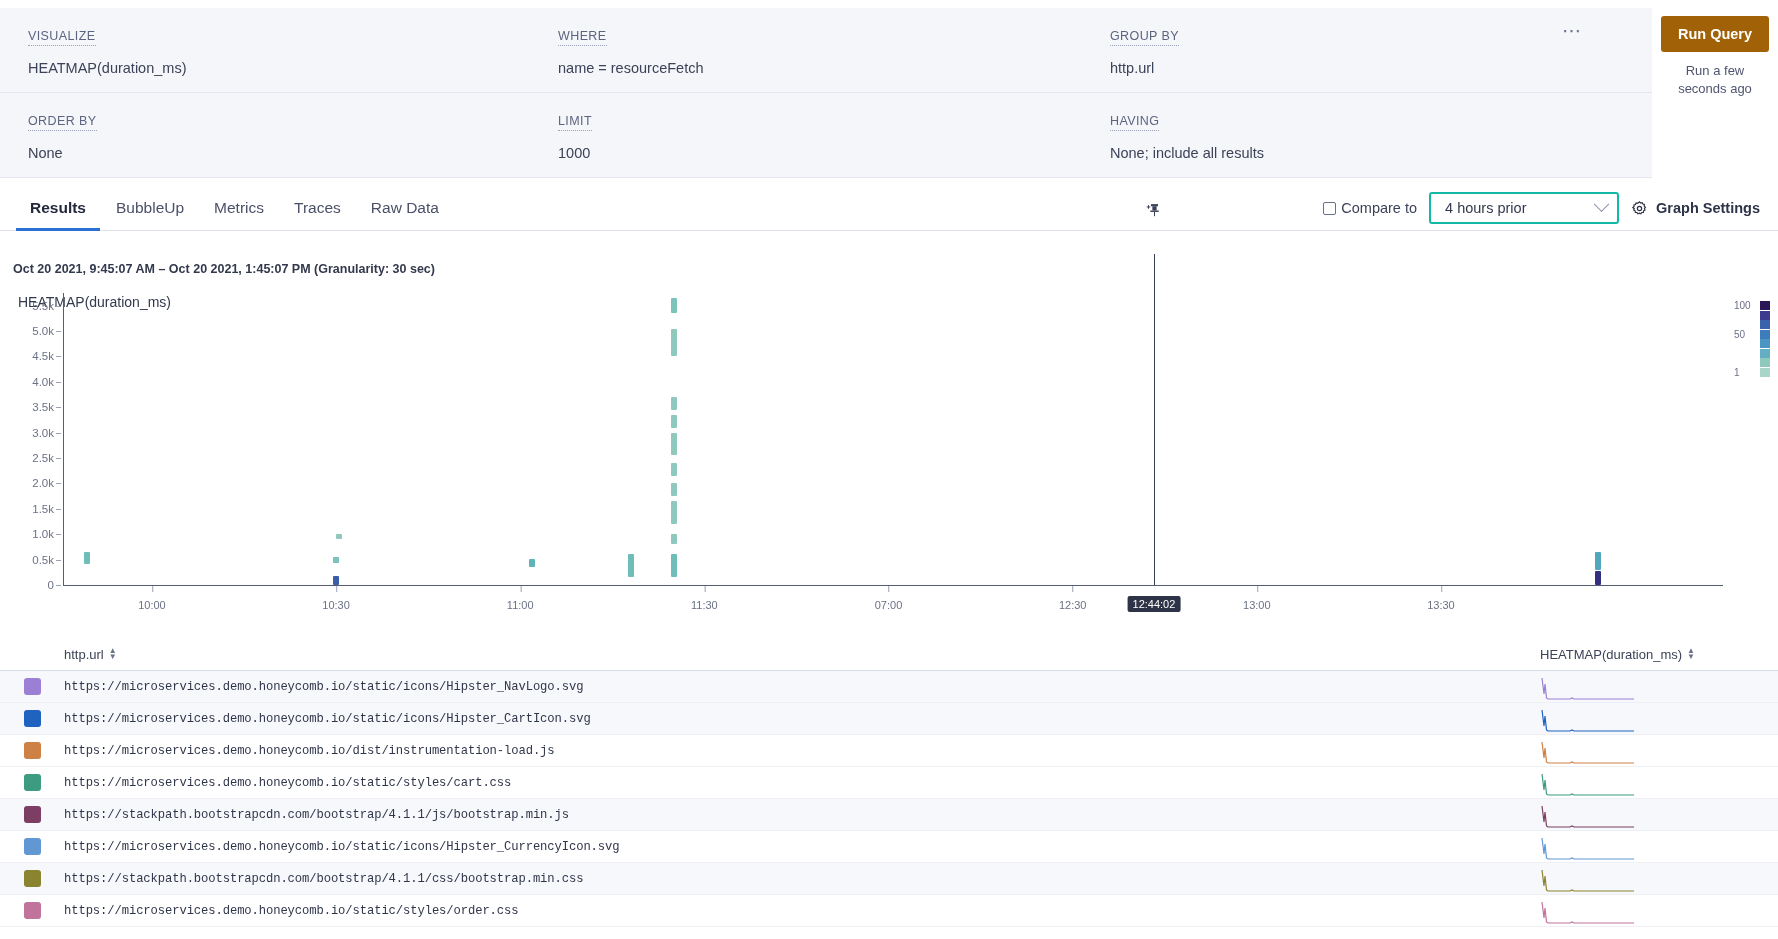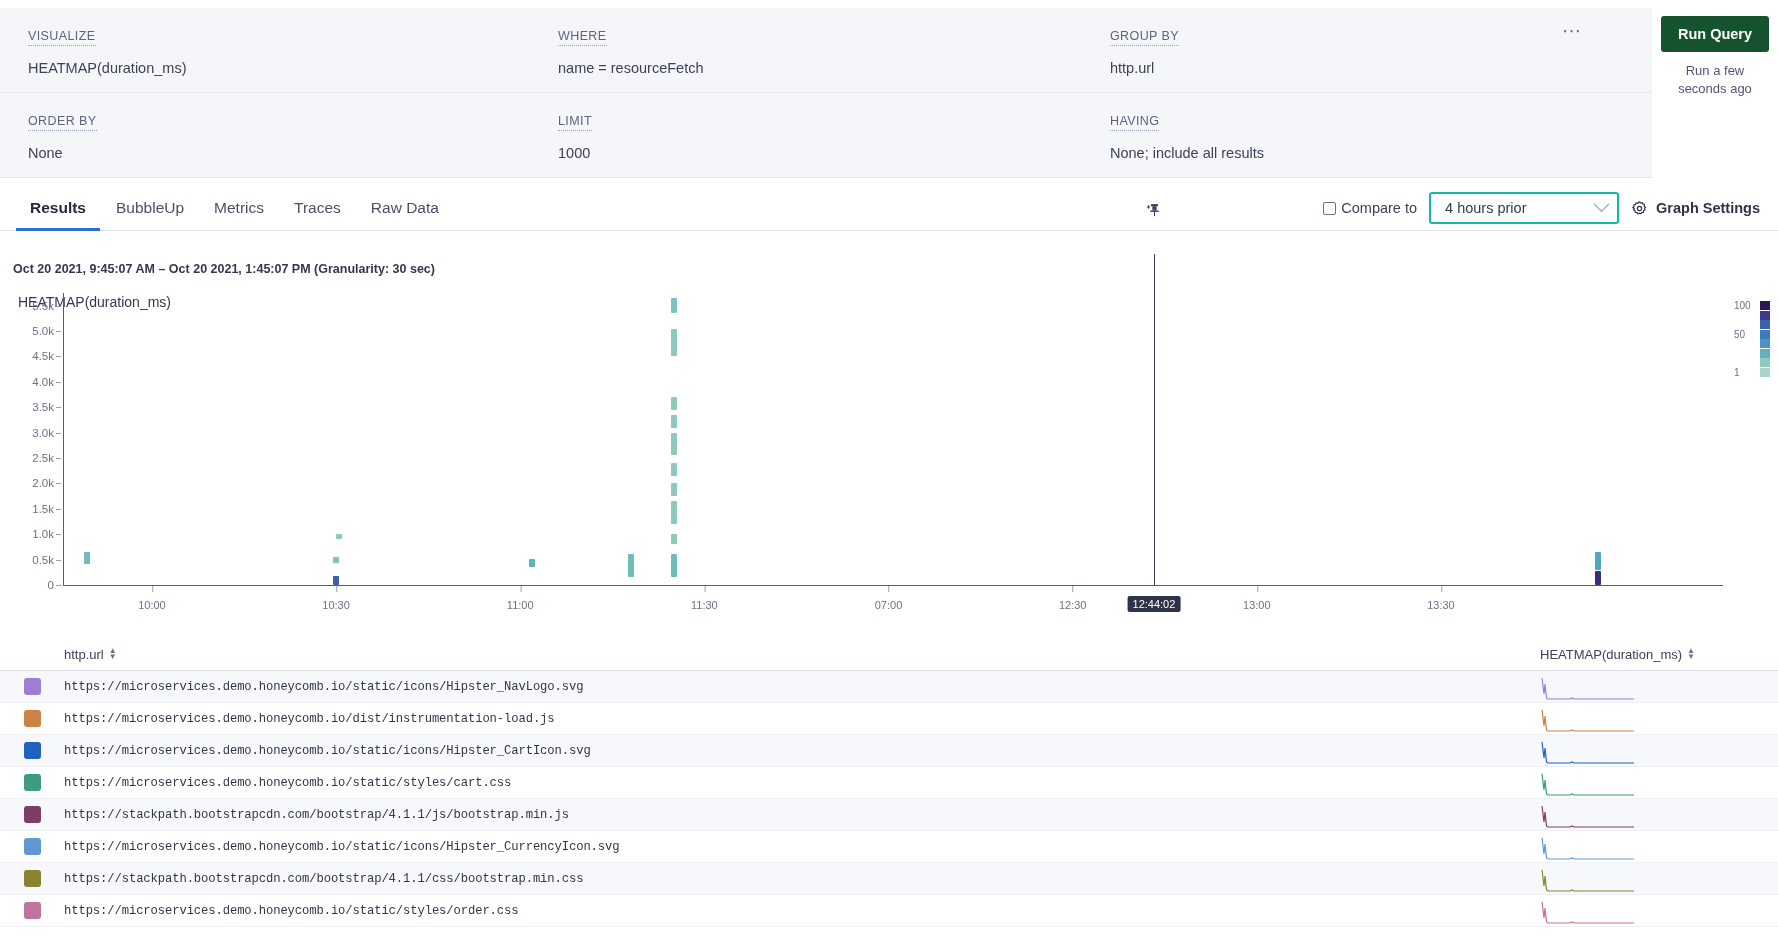--- a/index.html
+++ b/index.html
@@ -40,21 +40,21 @@
     height: 148px; background: #ffffff;
     display: flex; flex-direction: column; align-items: center;
   }
   .dots-btn {
     position: absolute; left: -90px; top: 18px;
     font-size: 19px; line-height: 10px; color: #6b7290;
     letter-spacing: 1px; cursor: pointer; user-select: none;
   }
   .run-btn {
     margin-top: 8px; width: 108px; height: 36px;
-    background: #14532d; color: #fff; border: none; border-radius: 3px;
+    background: #a16207; color: #fff; border: none; border-radius: 3px;
     font-size: 14.5px; font-weight: bold; cursor: pointer;
     font-family: "Liberation Sans", sans-serif;
   }
   .run-meta {
     margin-top: 10px; font-size: 13px; color: #4f5570;
     text-align: center; line-height: 1.35; width: 108px;
   }
 
   
   .tabs-bar {
@@ -334,39 +334,39 @@
           <div class="cell-swatch">
             <div class="swatch" style="background: rgb(155, 127, 212);"></div>
           </div>
           <div class="cell-url">https://microservices.demo.honeycomb.io/static/icons/Hipster_NavLogo.svg</div>
           <div class="cell-spark">
             <svg width="95" height="26" viewBox="0 0 95 26">
               <path d="M2 4 L4 20 L5 10 L6.5 24 L8 25 L30 25 L32 24 L34 25 L94 25" fill="none" stroke="#9b7fd4" stroke-width="1.2"></path>
             </svg>
           </div>
         </div>
+        <div class="tbl-row alt">
+          <div class="cell-swatch">
+            <div class="swatch" style="background: rgb(31, 98, 192);"></div>
+          </div>
+          <div class="cell-url">https://microservices.demo.honeycomb.io/static/icons/Hipster_CartIcon.svg</div>
+          <div class="cell-spark">
+            <svg width="95" height="26" viewBox="0 0 95 26">
+              <path d="M2 4 L4 20 L5 10 L6.5 24 L8 25 L30 25 L32 24 L34 25 L94 25" fill="none" stroke="#1f62c0" stroke-width="1.2"></path>
+            </svg>
+          </div>
+        </div>
         <div class="tbl-row">
           <div class="cell-swatch">
             <div class="swatch" style="background: rgb(206, 129, 69);"></div>
           </div>
           <div class="cell-url">https://microservices.demo.honeycomb.io/dist/instrumentation-load.js</div>
           <div class="cell-spark">
             <svg width="95" height="26" viewBox="0 0 95 26">
               <path d="M2 4 L4 20 L5 10 L6.5 24 L8 25 L30 25 L32 24 L34 25 L94 25" fill="none" stroke="#ce8145" stroke-width="1.2"></path>
-            </svg>
-          </div>
-        </div>
-        <div class="tbl-row alt">
-          <div class="cell-swatch">
-            <div class="swatch" style="background: rgb(31, 98, 192);"></div>
-          </div>
-          <div class="cell-url">https://microservices.demo.honeycomb.io/static/icons/Hipster_CartIcon.svg</div>
-          <div class="cell-spark">
-            <svg width="95" height="26" viewBox="0 0 95 26">
-              <path d="M2 4 L4 20 L5 10 L6.5 24 L8 25 L30 25 L32 24 L34 25 L94 25" fill="none" stroke="#1f62c0" stroke-width="1.2"></path>
             </svg>
           </div>
         </div>
         <div class="tbl-row">
           <div class="cell-swatch">
             <div class="swatch" style="background: rgb(61, 155, 130);"></div>
           </div>
           <div class="cell-url">https://microservices.demo.honeycomb.io/static/styles/cart.css</div>
           <div class="cell-spark">
             <svg width="95" height="26" viewBox="0 0 95 26">

